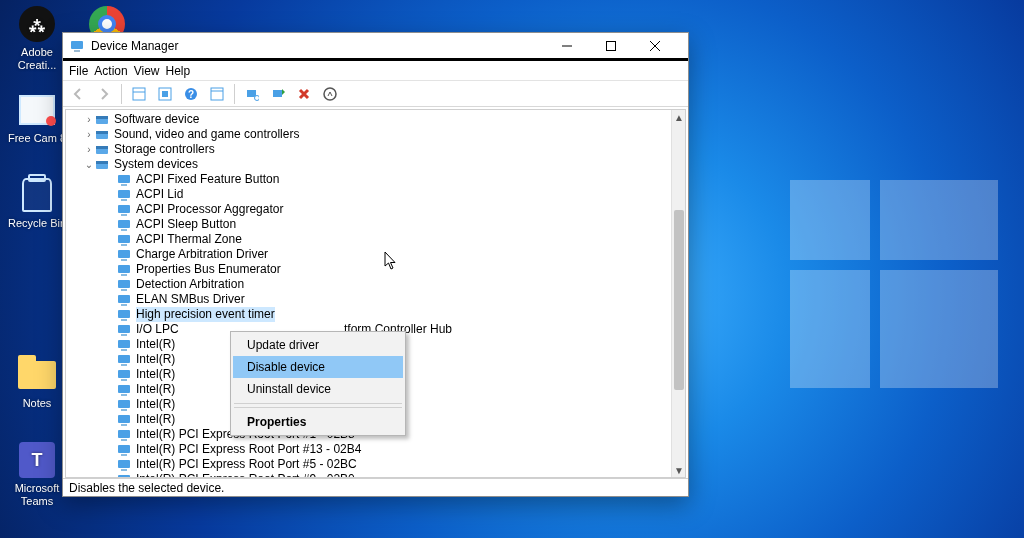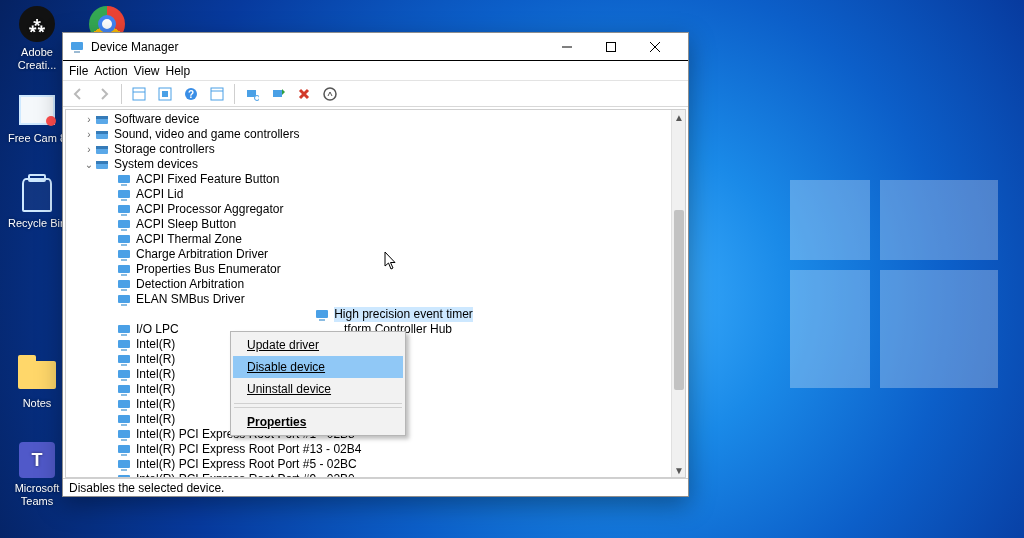--- a/index.html
+++ b/index.html
@@ -54,21 +54,21 @@
     width: 627px; height: 465px;
     background: #ffffff;
     border: 1px solid #8e8e8e;
     box-shadow: 0 8px 24px rgba(0,0,0,.35);
     display: flex; flex-direction: column;
   }
   .titlebar {
     height: 28px;
     display: flex; align-items: center;
     padding: 0 11px 0 6px;
-    border-bottom: 1px solid #000000;
+    border-bottom: 3px solid #000000;
   }
   .titlebar .app-ico { width:16px;height:16px;margin-right:6px;display:inline-block;}
   .titlebar .app-ico svg{display:block;}
   .title-text { flex: 0 0 auto; font-size: 12px; color:#000;}
   .title-spacer { flex:1; }
   .win-btn {
     width:44px;height:26px;display:flex;align-items:center;justify-content:center;
     cursor:pointer;
   }
   .win-btn svg{stroke:#000;stroke-width:1;}
@@ -138,21 +138,20 @@
   
   .ctxmenu {
     position:absolute;
     left: 167px; top: 298px;
     width: 176px;
     background:#f2f2f2;
     border:1px solid #b6b6b6;
     box-shadow: 3px 3px 4px rgba(0,0,0,.25);
     padding: 2px;
     z-index: 50;
-    text-decoration: underline;
   }
   .ctxmenu .mi {
     padding: 4px 14px;
     cursor:pointer;
   }
   .ctxmenu .mi.hov { background:#90c8f6; }
   .ctxmenu .msep { height:1px; background:#d0d0d0; margin:3px 1px; }
   .ctxmenu .mi.bold { font-weight:700; }
 
   .status {
@@ -436,21 +435,21 @@
         <div class="node" style="padding-left: 40px;">
           <span class="exp"></span>
           <span class="ni dev-ico">
             <svg width="14" height="12" viewBox="0 0 14 12">
               <rect x="1" y="1" width="12" height="8" rx="1" fill="#4aa0e6"></rect>
               <rect x="4" y="10" width="6" height="2" fill="#8abce2"></rect>
             </svg>
           </span>
           <span class="lbl">ELAN SMBus Driver</span>
         </div>
-        <div class="node" style="padding-left: 40px; justify-content: center;">
+        <div class="node" style="padding-left: 40px;">
           <span class="exp"></span>
           <span class="ni dev-ico">
             <svg width="14" height="12" viewBox="0 0 14 12">
               <rect x="1" y="1" width="12" height="8" rx="1" fill="#4aa0e6"></rect>
               <rect x="4" y="10" width="6" height="2" fill="#8abce2"></rect>
             </svg>
           </span>
           <span class="lbl sel">High precision event timer</span>
         </div>
         <div class="node" style="padding-left: 40px;">

